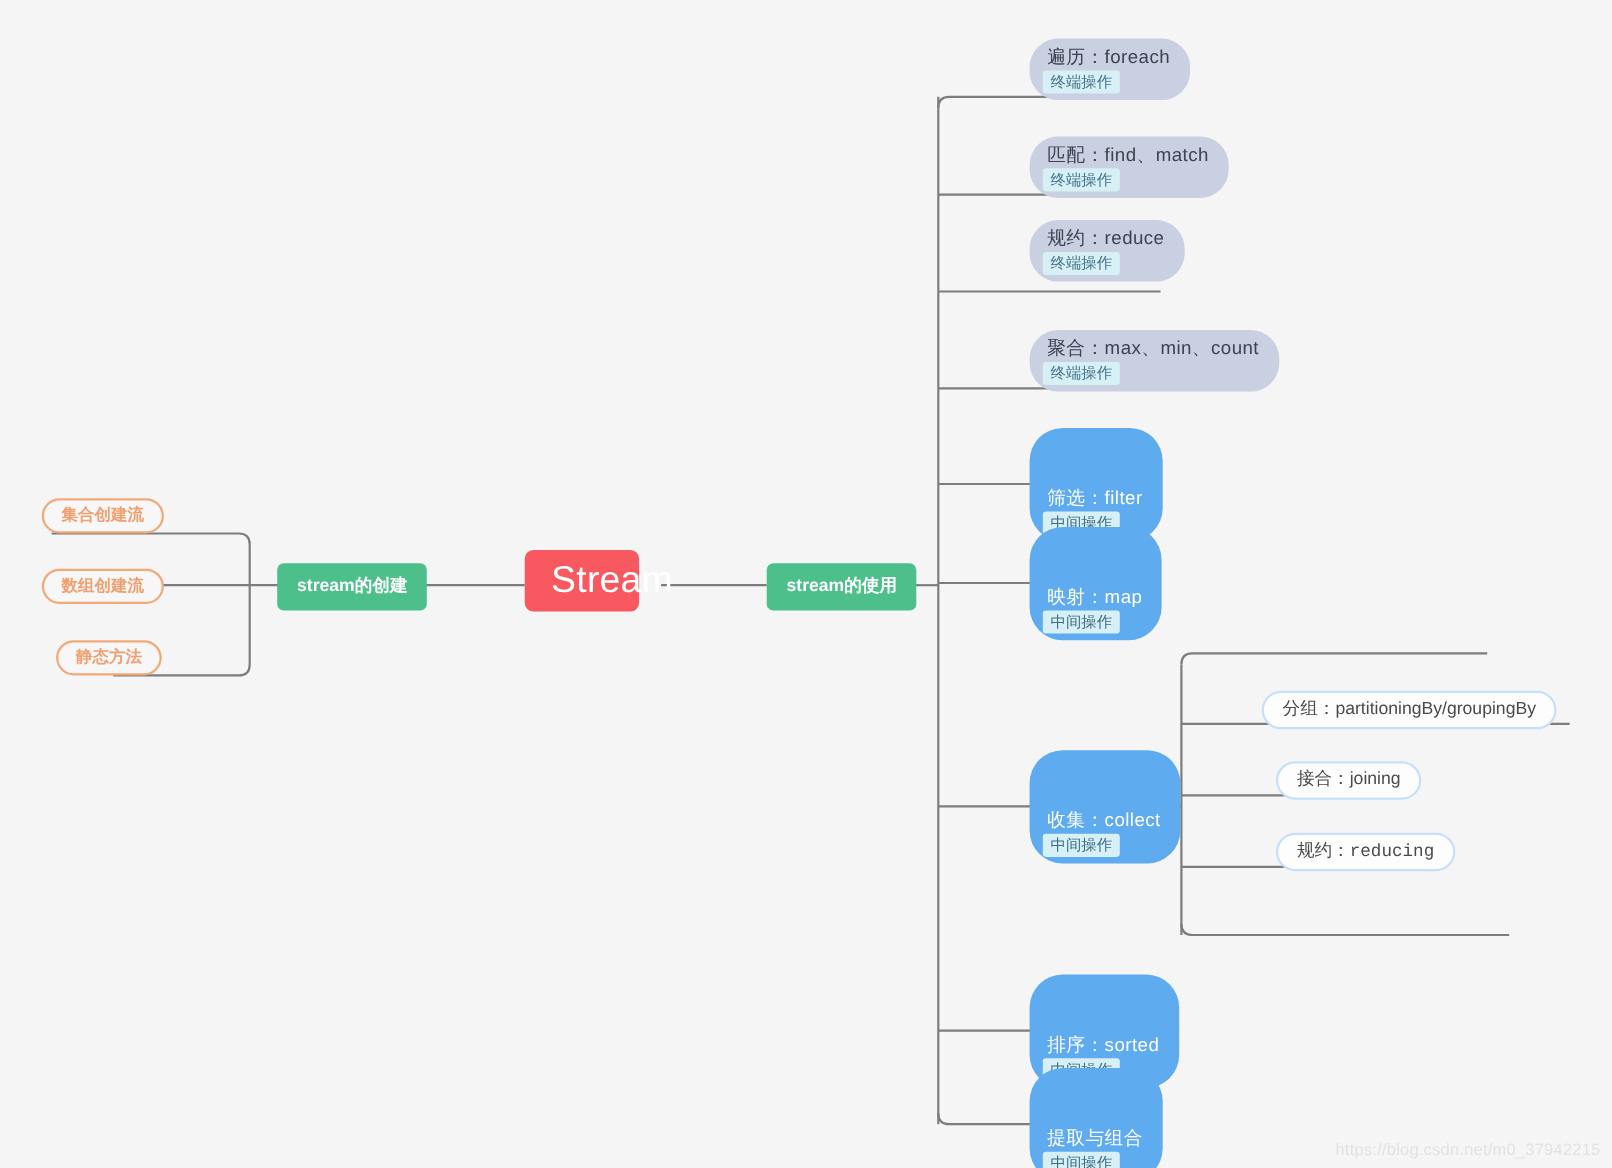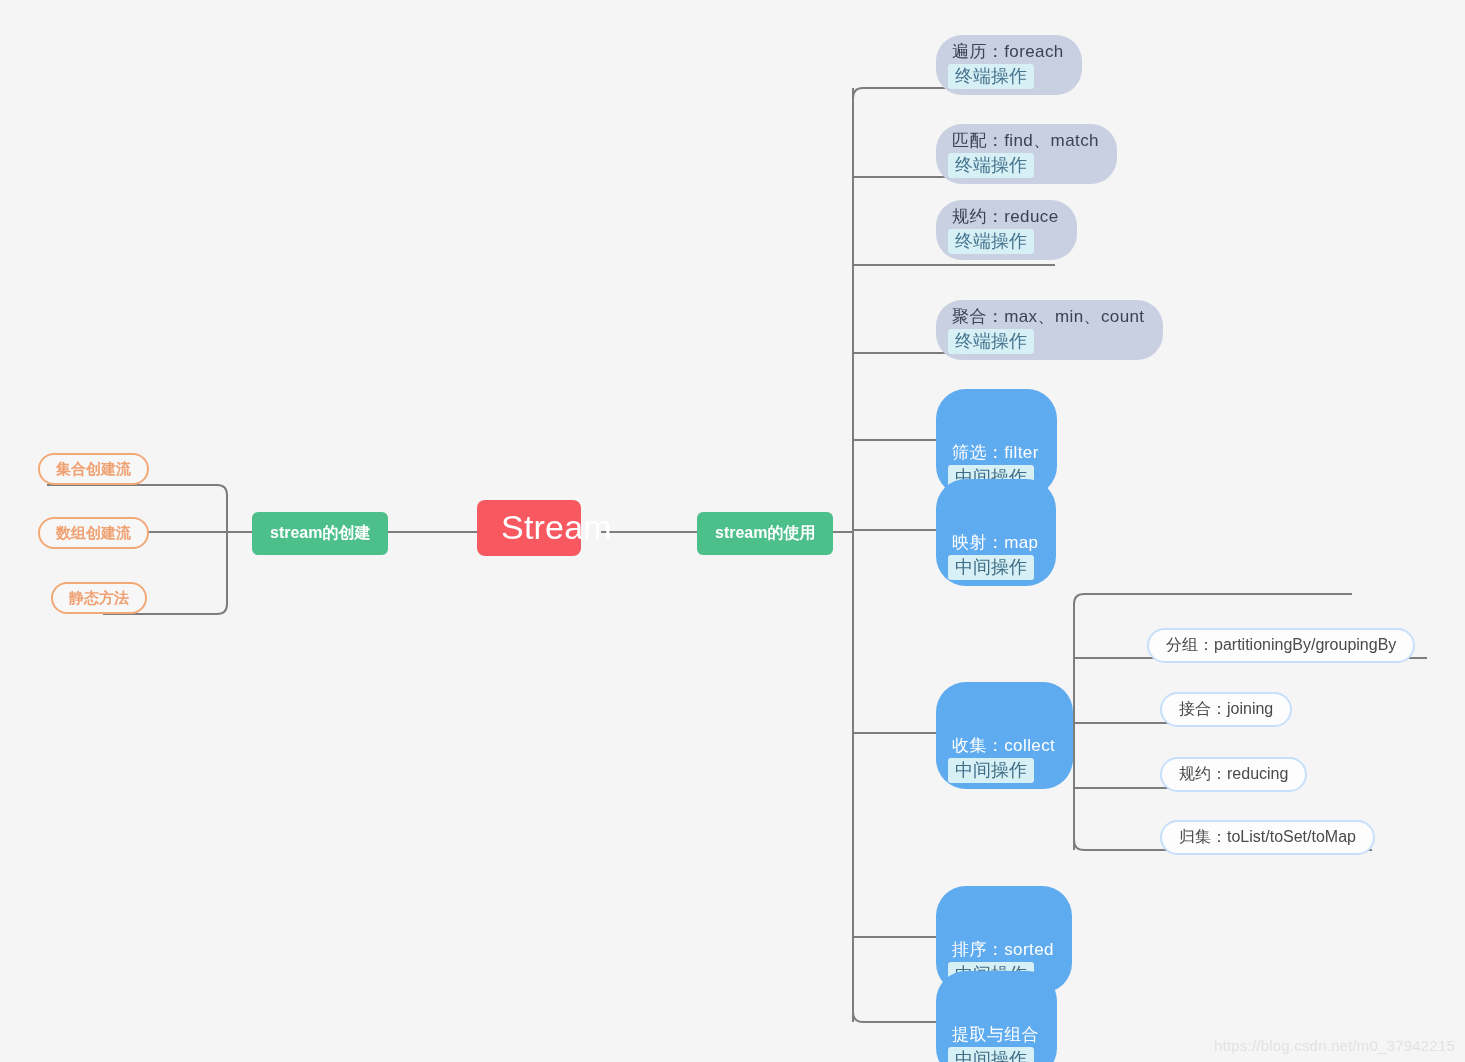--- a/index.html
+++ b/index.html
@@ -101,21 +101,21 @@
     margin-bottom: 2px;
     margin-top: 48px;
   }
 
   
   .tag {
     display: inline-block;
     align-self: flex-start;
     background: #d6f0f5;
     color: #46738e;
-    font-size: 18px;
+    font-size: 14px;
     padding: 2px 7px 3px 7px;
     border-radius: 3px;
     line-height: 1.15;
     margin-left: -4px;
   }
   .mid-node .tag { color: #3f6d86; background: #d7f0f6; }
 
   
   .white-pill {
     background: #fdfdfd;
@@ -242,19 +242,18 @@
   <div class="node mid-node" style="left:936px; top:971px;">
     <span class="title">提取与组合</span>
     <span class="tag">中间操作</span>
   </div>
 
 
   <div class="node white-pill" style="left:1147px; top:628px;">分组：partitioningBy/groupingBy</div>
 
   <div class="node white-pill" style="left:1160px; top:692px;">接合：joining</div>
 
-  <div class="node white-pill" style="left:1160px; top:757px;">规约：reducing</div>
-
-  <div class="node white-pill" style="left:1160px; top:820px;">归集：toList/toSet/toMap</div>
+  <div class="node white-pill" style="left:1160px; top:757px;font-family:Liberation Mono, monospace;">规约：reducing</div>
+
 
   <div class="watermark">https://blog.csdn.net/m0_37942215</div>
 
 </div>
 
 </body></html>

